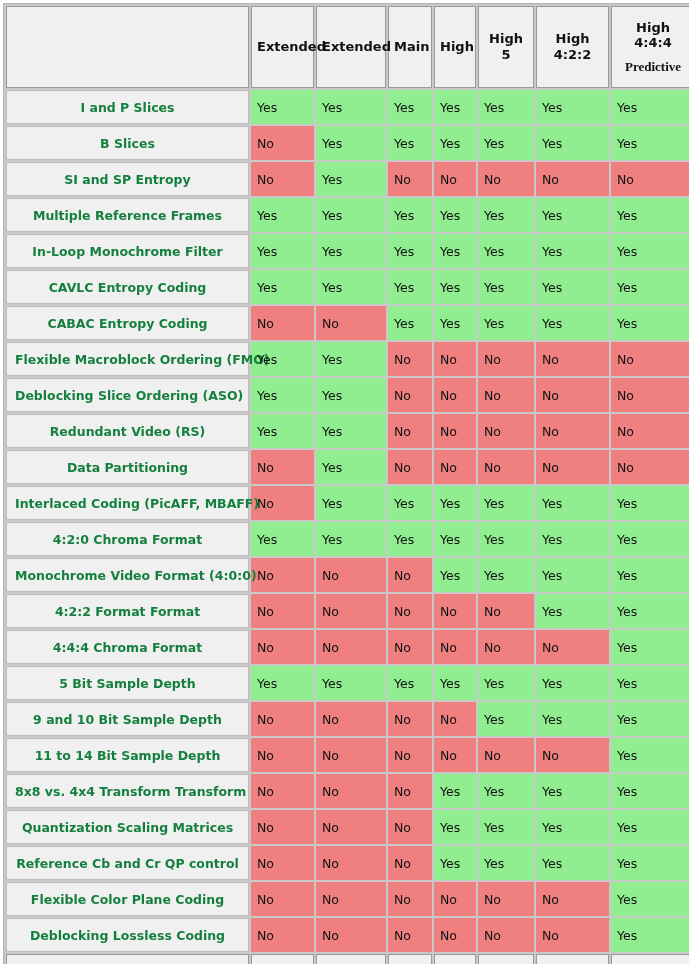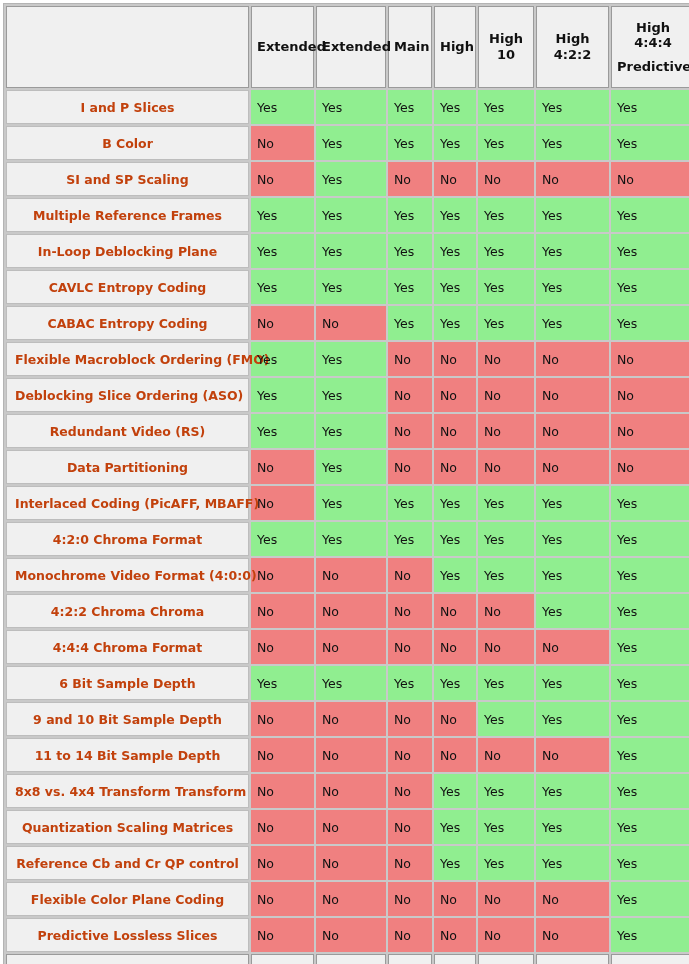--- a/index.html
+++ b/index.html
@@ -58,33 +58,34 @@
     vertical-align: middle;
     text-align: center;
     font-size: 13px;
     font-weight: bold;
     color: #111111;
     line-height: 1.2;
   }
   th.profile-head .line2 {
     display: block;
     margin-top: 8px;
+    font-family: Liberation Serif, serif;
   }
 
   
   td.feature-cell {
     background: #f0f0f0;
     border: 1px solid #bdbdbd;
     padding: 4px 8px;
     height: 24px;
     text-align: center;
     vertical-align: middle;
     font-size: 12.5px;
     font-weight: bold;
-    color: #c2410c;
+    color: #15803d;
     white-space: nowrap;
   }
 
   
   td.value-cell {
     padding: 4px 5px;
     height: 24px;
     vertical-align: middle;
     text-align: left;
     font-size: 12.5px;
@@ -116,68 +117,68 @@
       <col class="c-high422">
       <col class="c-high444">
     </colgroup>
     <thead>
       <tr>
           <th class="corner-cell"></th>
           <th class="profile-head"><span class="line1">Extended</span></th>
           <th class="profile-head"><span class="line1">Extended</span></th>
           <th class="profile-head"><span class="line1">Main</span></th>
           <th class="profile-head"><span class="line1">High</span></th>
-          <th class="profile-head"><span class="line1">High 10</span></th>
+          <th class="profile-head"><span class="line1">High 5</span></th>
           <th class="profile-head"><span class="line1">High 4:2:2</span></th>
           <th class="profile-head"><span class="line1">High 4:4:4</span><span class="line2">Predictive</span></th>
         </tr>
     </thead>
     <tbody>
         <tr>
           <td class="feature-cell">I and P Slices</td>
           <td class="value-cell v-yes">Yes</td>
           <td class="value-cell v-yes">Yes</td>
           <td class="value-cell v-yes">Yes</td>
           <td class="value-cell v-yes">Yes</td>
           <td class="value-cell v-yes">Yes</td>
           <td class="value-cell v-yes">Yes</td>
           <td class="value-cell v-yes">Yes</td>
         </tr>
         <tr>
-          <td class="feature-cell">B Color</td>
-          <td class="value-cell v-no">No</td>
-          <td class="value-cell v-yes">Yes</td>
-          <td class="value-cell v-yes">Yes</td>
-          <td class="value-cell v-yes">Yes</td>
-          <td class="value-cell v-yes">Yes</td>
-          <td class="value-cell v-yes">Yes</td>
-          <td class="value-cell v-yes">Yes</td>
-        </tr>
-        <tr>
-          <td class="feature-cell">SI and SP Scaling</td>
+          <td class="feature-cell">B Slices</td>
+          <td class="value-cell v-no">No</td>
+          <td class="value-cell v-yes">Yes</td>
+          <td class="value-cell v-yes">Yes</td>
+          <td class="value-cell v-yes">Yes</td>
+          <td class="value-cell v-yes">Yes</td>
+          <td class="value-cell v-yes">Yes</td>
+          <td class="value-cell v-yes">Yes</td>
+        </tr>
+        <tr>
+          <td class="feature-cell">SI and SP Entropy</td>
           <td class="value-cell v-no">No</td>
           <td class="value-cell v-yes">Yes</td>
           <td class="value-cell v-no">No</td>
           <td class="value-cell v-no">No</td>
           <td class="value-cell v-no">No</td>
           <td class="value-cell v-no">No</td>
           <td class="value-cell v-no">No</td>
         </tr>
         <tr>
           <td class="feature-cell">Multiple Reference Frames</td>
           <td class="value-cell v-yes">Yes</td>
           <td class="value-cell v-yes">Yes</td>
           <td class="value-cell v-yes">Yes</td>
           <td class="value-cell v-yes">Yes</td>
           <td class="value-cell v-yes">Yes</td>
           <td class="value-cell v-yes">Yes</td>
           <td class="value-cell v-yes">Yes</td>
         </tr>
         <tr>
-          <td class="feature-cell">In-Loop Deblocking Plane</td>
+          <td class="feature-cell">In-Loop Monochrome Filter</td>
           <td class="value-cell v-yes">Yes</td>
           <td class="value-cell v-yes">Yes</td>
           <td class="value-cell v-yes">Yes</td>
           <td class="value-cell v-yes">Yes</td>
           <td class="value-cell v-yes">Yes</td>
           <td class="value-cell v-yes">Yes</td>
           <td class="value-cell v-yes">Yes</td>
         </tr>
         <tr>
           <td class="feature-cell">CAVLC Entropy Coding</td>
@@ -263,41 +264,41 @@
           <td class="feature-cell">Monochrome Video Format (4:0:0)</td>
           <td class="value-cell v-no">No</td>
           <td class="value-cell v-no">No</td>
           <td class="value-cell v-no">No</td>
           <td class="value-cell v-yes">Yes</td>
           <td class="value-cell v-yes">Yes</td>
           <td class="value-cell v-yes">Yes</td>
           <td class="value-cell v-yes">Yes</td>
         </tr>
         <tr>
-          <td class="feature-cell">4:2:2 Chroma Chroma</td>
+          <td class="feature-cell">4:2:2 Format Format</td>
           <td class="value-cell v-no">No</td>
           <td class="value-cell v-no">No</td>
           <td class="value-cell v-no">No</td>
           <td class="value-cell v-no">No</td>
           <td class="value-cell v-no">No</td>
           <td class="value-cell v-yes">Yes</td>
           <td class="value-cell v-yes">Yes</td>
         </tr>
         <tr>
           <td class="feature-cell">4:4:4 Chroma Format</td>
           <td class="value-cell v-no">No</td>
           <td class="value-cell v-no">No</td>
           <td class="value-cell v-no">No</td>
           <td class="value-cell v-no">No</td>
           <td class="value-cell v-no">No</td>
           <td class="value-cell v-no">No</td>
           <td class="value-cell v-yes">Yes</td>
         </tr>
         <tr>
-          <td class="feature-cell">6 Bit Sample Depth</td>
+          <td class="feature-cell">5 Bit Sample Depth</td>
           <td class="value-cell v-yes">Yes</td>
           <td class="value-cell v-yes">Yes</td>
           <td class="value-cell v-yes">Yes</td>
           <td class="value-cell v-yes">Yes</td>
           <td class="value-cell v-yes">Yes</td>
           <td class="value-cell v-yes">Yes</td>
           <td class="value-cell v-yes">Yes</td>
         </tr>
         <tr>
           <td class="feature-cell">9 and 10 Bit Sample Depth</td>
@@ -353,21 +354,21 @@
           <td class="feature-cell">Flexible Color Plane Coding</td>
           <td class="value-cell v-no">No</td>
           <td class="value-cell v-no">No</td>
           <td class="value-cell v-no">No</td>
           <td class="value-cell v-no">No</td>
           <td class="value-cell v-no">No</td>
           <td class="value-cell v-no">No</td>
           <td class="value-cell v-yes">Yes</td>
         </tr>
         <tr>
-          <td class="feature-cell">Predictive Lossless Slices</td>
+          <td class="feature-cell">Deblocking Lossless Coding</td>
           <td class="value-cell v-no">No</td>
           <td class="value-cell v-no">No</td>
           <td class="value-cell v-no">No</td>
           <td class="value-cell v-no">No</td>
           <td class="value-cell v-no">No</td>
           <td class="value-cell v-no">No</td>
           <td class="value-cell v-yes">Yes</td>
         </tr>
       </tbody>
     <tfoot>

